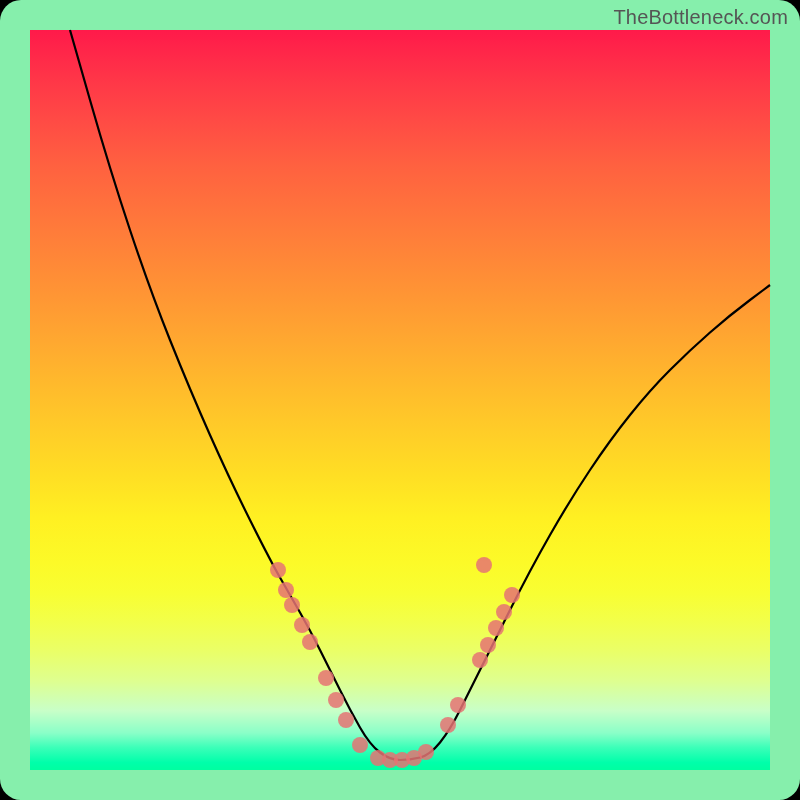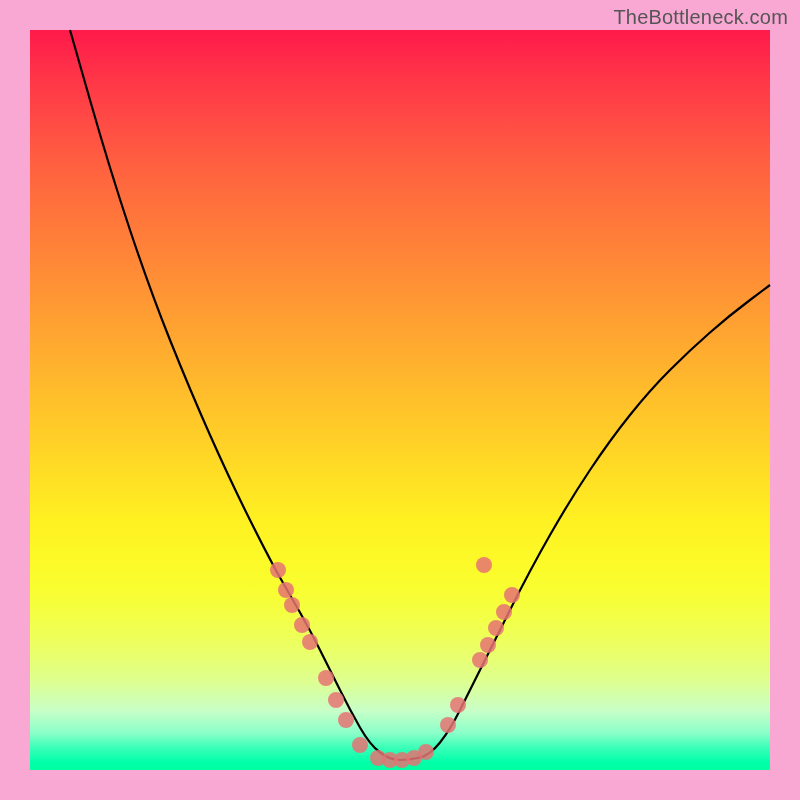--- a/index.html
+++ b/index.html
@@ -10,21 +10,22 @@
     position: relative;
     font-family: Arial, sans-serif;
     overflow: hidden;
   }
   .frame {
     position: absolute;
     top: 0;
     left: 0;
     width: 800px;
     height: 800px;
-    background: #f9a8d4;
+    background: #86efac;
+    border-radius: 21px;
   }
   .plot-area {
     position: absolute;
     top: 30px;
     left: 30px;
     width: 740px;
     height: 740px;
     background: linear-gradient(to bottom,
       #ff1a4a 0%,
       #ff3348 6%,

